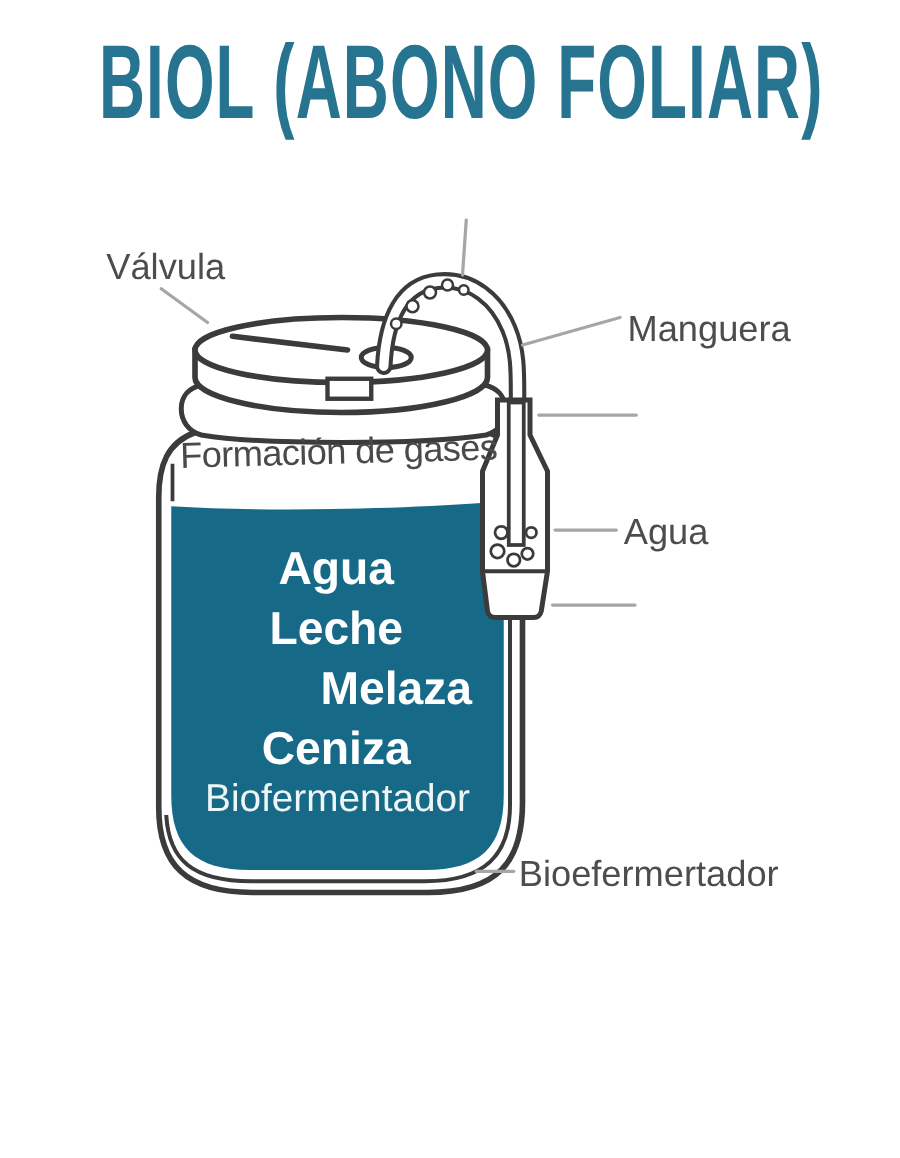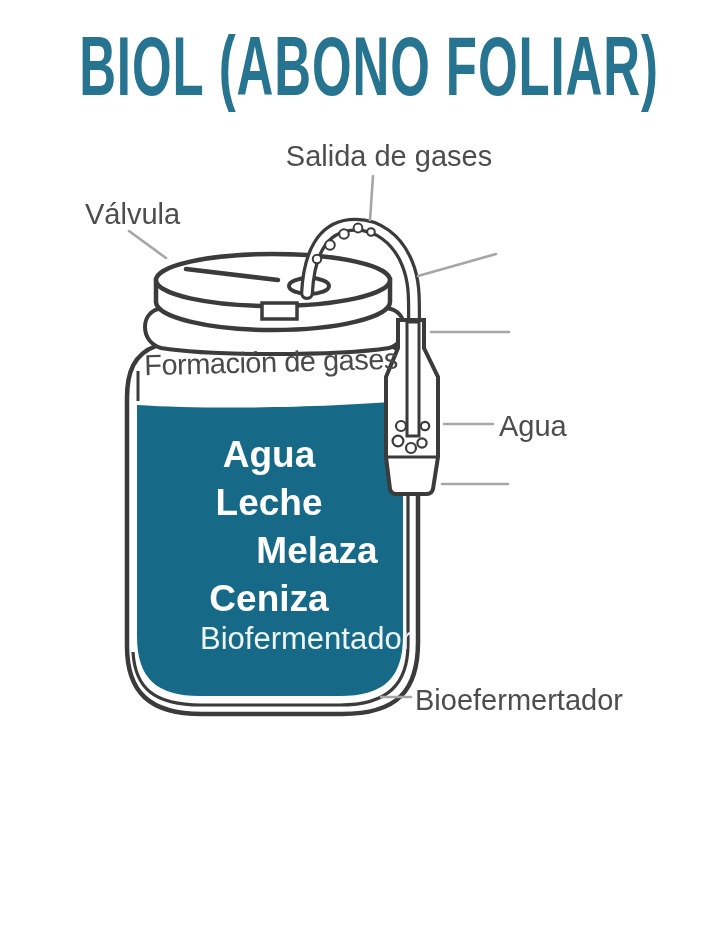--- a/index.html
+++ b/index.html
@@ -35,21 +35,21 @@
     transform:translateX(-50%) rotate(-1.5deg);
     color:#4a4a4a;font-size:29px;letter-spacing:-0.5px;white-space:nowrap;
   }
 
   .ingredient{
     position:absolute;left:265px;transform:translateX(-50%);
     color:#ffffff;font-weight:700;font-size:37px;line-height:1;white-space:nowrap;
   }
   .container-label{
     position:absolute;left:266px;transform:translateX(-50%);
-    color:#eef5f7;font-weight:400;font-size:31px;line-height:1;white-space:nowrap;margin-left:36px;
+    color:#eef5f7;font-weight:400;font-size:31px;line-height:1;white-space:nowrap;
   }
 
   
   .ln{stroke:var(--outline);fill:none;}
   .fillw{fill:#ffffff;}
   .leader{stroke:var(--leader-gray);stroke-width:2.6;fill:none;stroke-linecap:round;}
 </style>
 </head>
 <body>
 
@@ -98,22 +98,22 @@
     <path class="leader" d="M125,231 L162,258"></path>
     <path class="leader" d="M414,276 L492,254"></path>
     <path class="leader" d="M427,332 L505,332"></path>
     <path class="leader" d="M440,424 L489,424"></path>
     <path class="leader" d="M438,484 L504,484"></path>
     <path class="leader" d="M377,697 L407,697"></path>
   </svg>
 
   <div class="page-title">BIOL (ABONO FOLIAR)</div>
 
-  <div class="callout centered" style="left:385px;top:139px;">Salida de gases</div>
   <div class="callout" style="left:81px;top:197px;">Válvula</div>
+  <div class="callout" style="left:498px;top:247px;">Manguera</div>
   <div class="callout" style="left:495px;top:409px;">Agua</div>
   <div class="callout" style="left:411px;top:683px;">Bioefermertador</div>
 
   <div class="gas-zone-label">Formación de gases</div>
   <div class="ingredient" style="top:436px;">Agua</div>
   <div class="ingredient" style="top:484px;">Leche</div>
   <div class="ingredient" style="top:532px;margin-left:48px;">Melaza</div>
   <div class="ingredient" style="top:580px;">Ceniza</div>
   <div class="container-label" style="top:623px;">Biofermentador</div>
 

